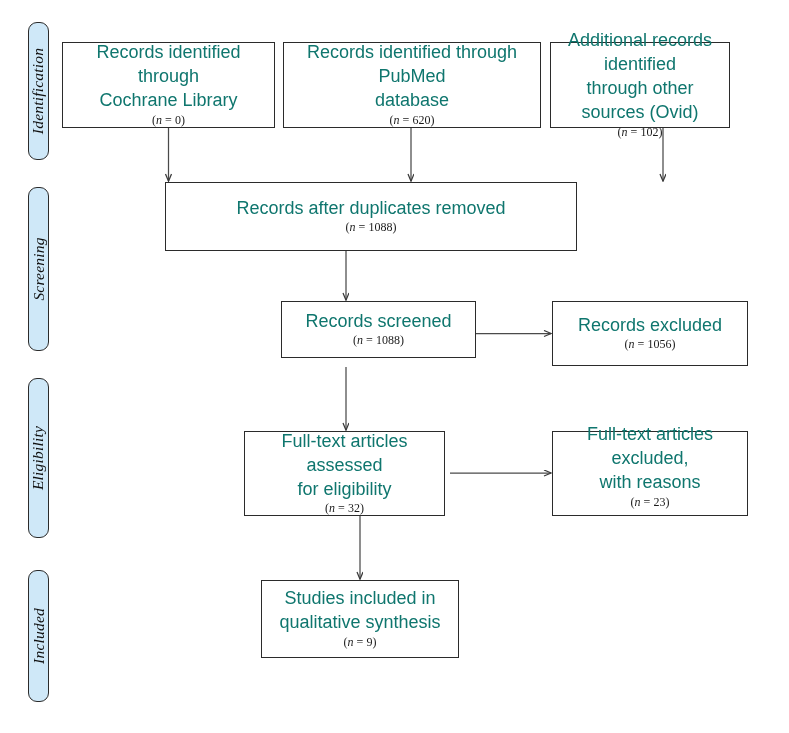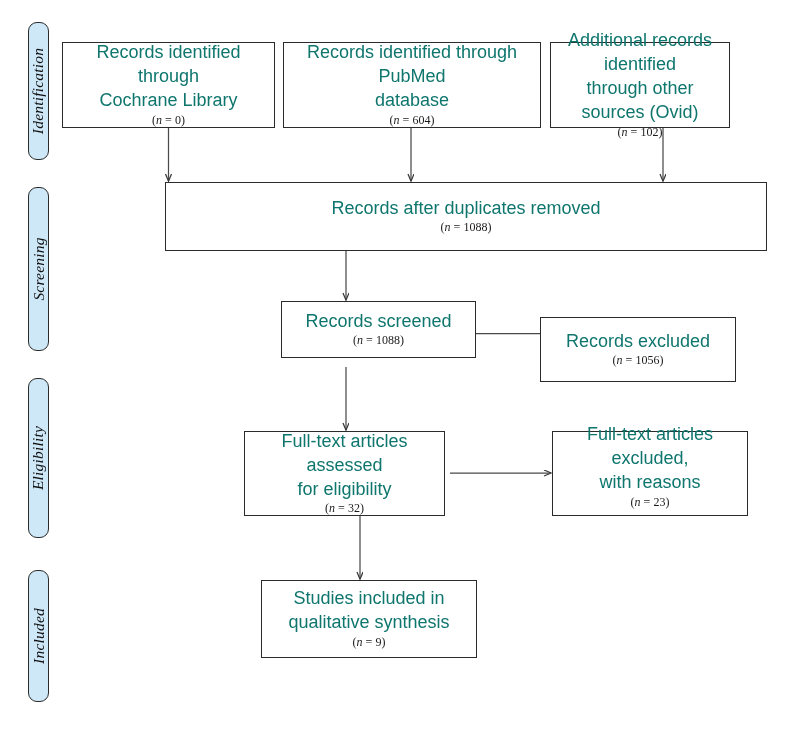--- a/index.html
+++ b/index.html
@@ -134,54 +134,54 @@
         <span>(</span><span class="nital">n</span><span> = </span><span>0</span><span>)</span>
       </span>
     </div>
   </div>
 
   <div class="flow-box" style="left:283px; top:42px; width:258px; height:86px;justify-content:flex-end;">
     <div>
       <span class="box-text">Records identified through PubMed
 database</span>
       <span class="box-count">
-        <span>(</span><span class="nital">n</span><span> = </span><span>604</span><span>)</span>
+        <span>(</span><span class="nital">n</span><span> = </span><span>620</span><span>)</span>
       </span>
     </div>
   </div>
 
   <div class="flow-box" style="left:550px; top:42px; width:180px; height:86px;">
     <div>
       <span class="box-text">Additional records identified
 through other sources (Ovid)</span>
       <span class="box-count">
         <span>(</span><span class="nital">n</span><span> = </span><span>102</span><span>)</span>
       </span>
     </div>
   </div>
 
-  <div class="flow-box" style="left:165px; top:182px; width:602px; height:69px;">
+  <div class="flow-box" style="left:165px; top:182px; width:412px; height:69px;">
     <div>
       <span class="box-text">Records after duplicates removed</span>
       <span class="box-count">
         <span>(</span><span class="nital">n</span><span> = </span><span>1088</span><span>)</span>
       </span>
     </div>
   </div>
 
   <div class="flow-box" style="left:249px; top:301px; width:195px; height:57px;margin-left:32px;">
     <div>
       <span class="box-text">Records screened</span>
       <span class="box-count">
         <span>(</span><span class="nital">n</span><span> = </span><span>1088</span><span>)</span>
       </span>
     </div>
   </div>
 
-  <div class="flow-box" style="left:540px; top:301px; width:196px; height:65px;margin-top:16px;">
+  <div class="flow-box" style="left:552px; top:301px; width:196px; height:65px;">
     <div>
       <span class="box-text">Records excluded</span>
       <span class="box-count">
         <span>(</span><span class="nital">n</span><span> = </span><span>1056</span><span>)</span>
       </span>
     </div>
   </div>
 
   <div class="flow-box" style="left:244px; top:431px; width:201px; height:85px;">
     <div>
@@ -196,21 +196,21 @@
   <div class="flow-box" style="left:552px; top:431px; width:196px; height:85px;align-items:flex-end;">
     <div>
       <span class="box-text">Full-text articles excluded,
 with reasons</span>
       <span class="box-count">
         <span>(</span><span class="nital">n</span><span> = </span><span>23</span><span>)</span>
       </span>
     </div>
   </div>
 
-  <div class="flow-box" style="left:261px; top:580px; width:216px; height:78px;text-align:center;">
+  <div class="flow-box" style="left:261px; top:580px; width:198px; height:78px;text-align:center;">
     <div>
       <span class="box-text">Studies included in
 qualitative synthesis</span>
       <span class="box-count">
         <span>(</span><span class="nital">n</span><span> = </span><span>9</span><span>)</span>
       </span>
     </div>
   </div>
 
 </div>

